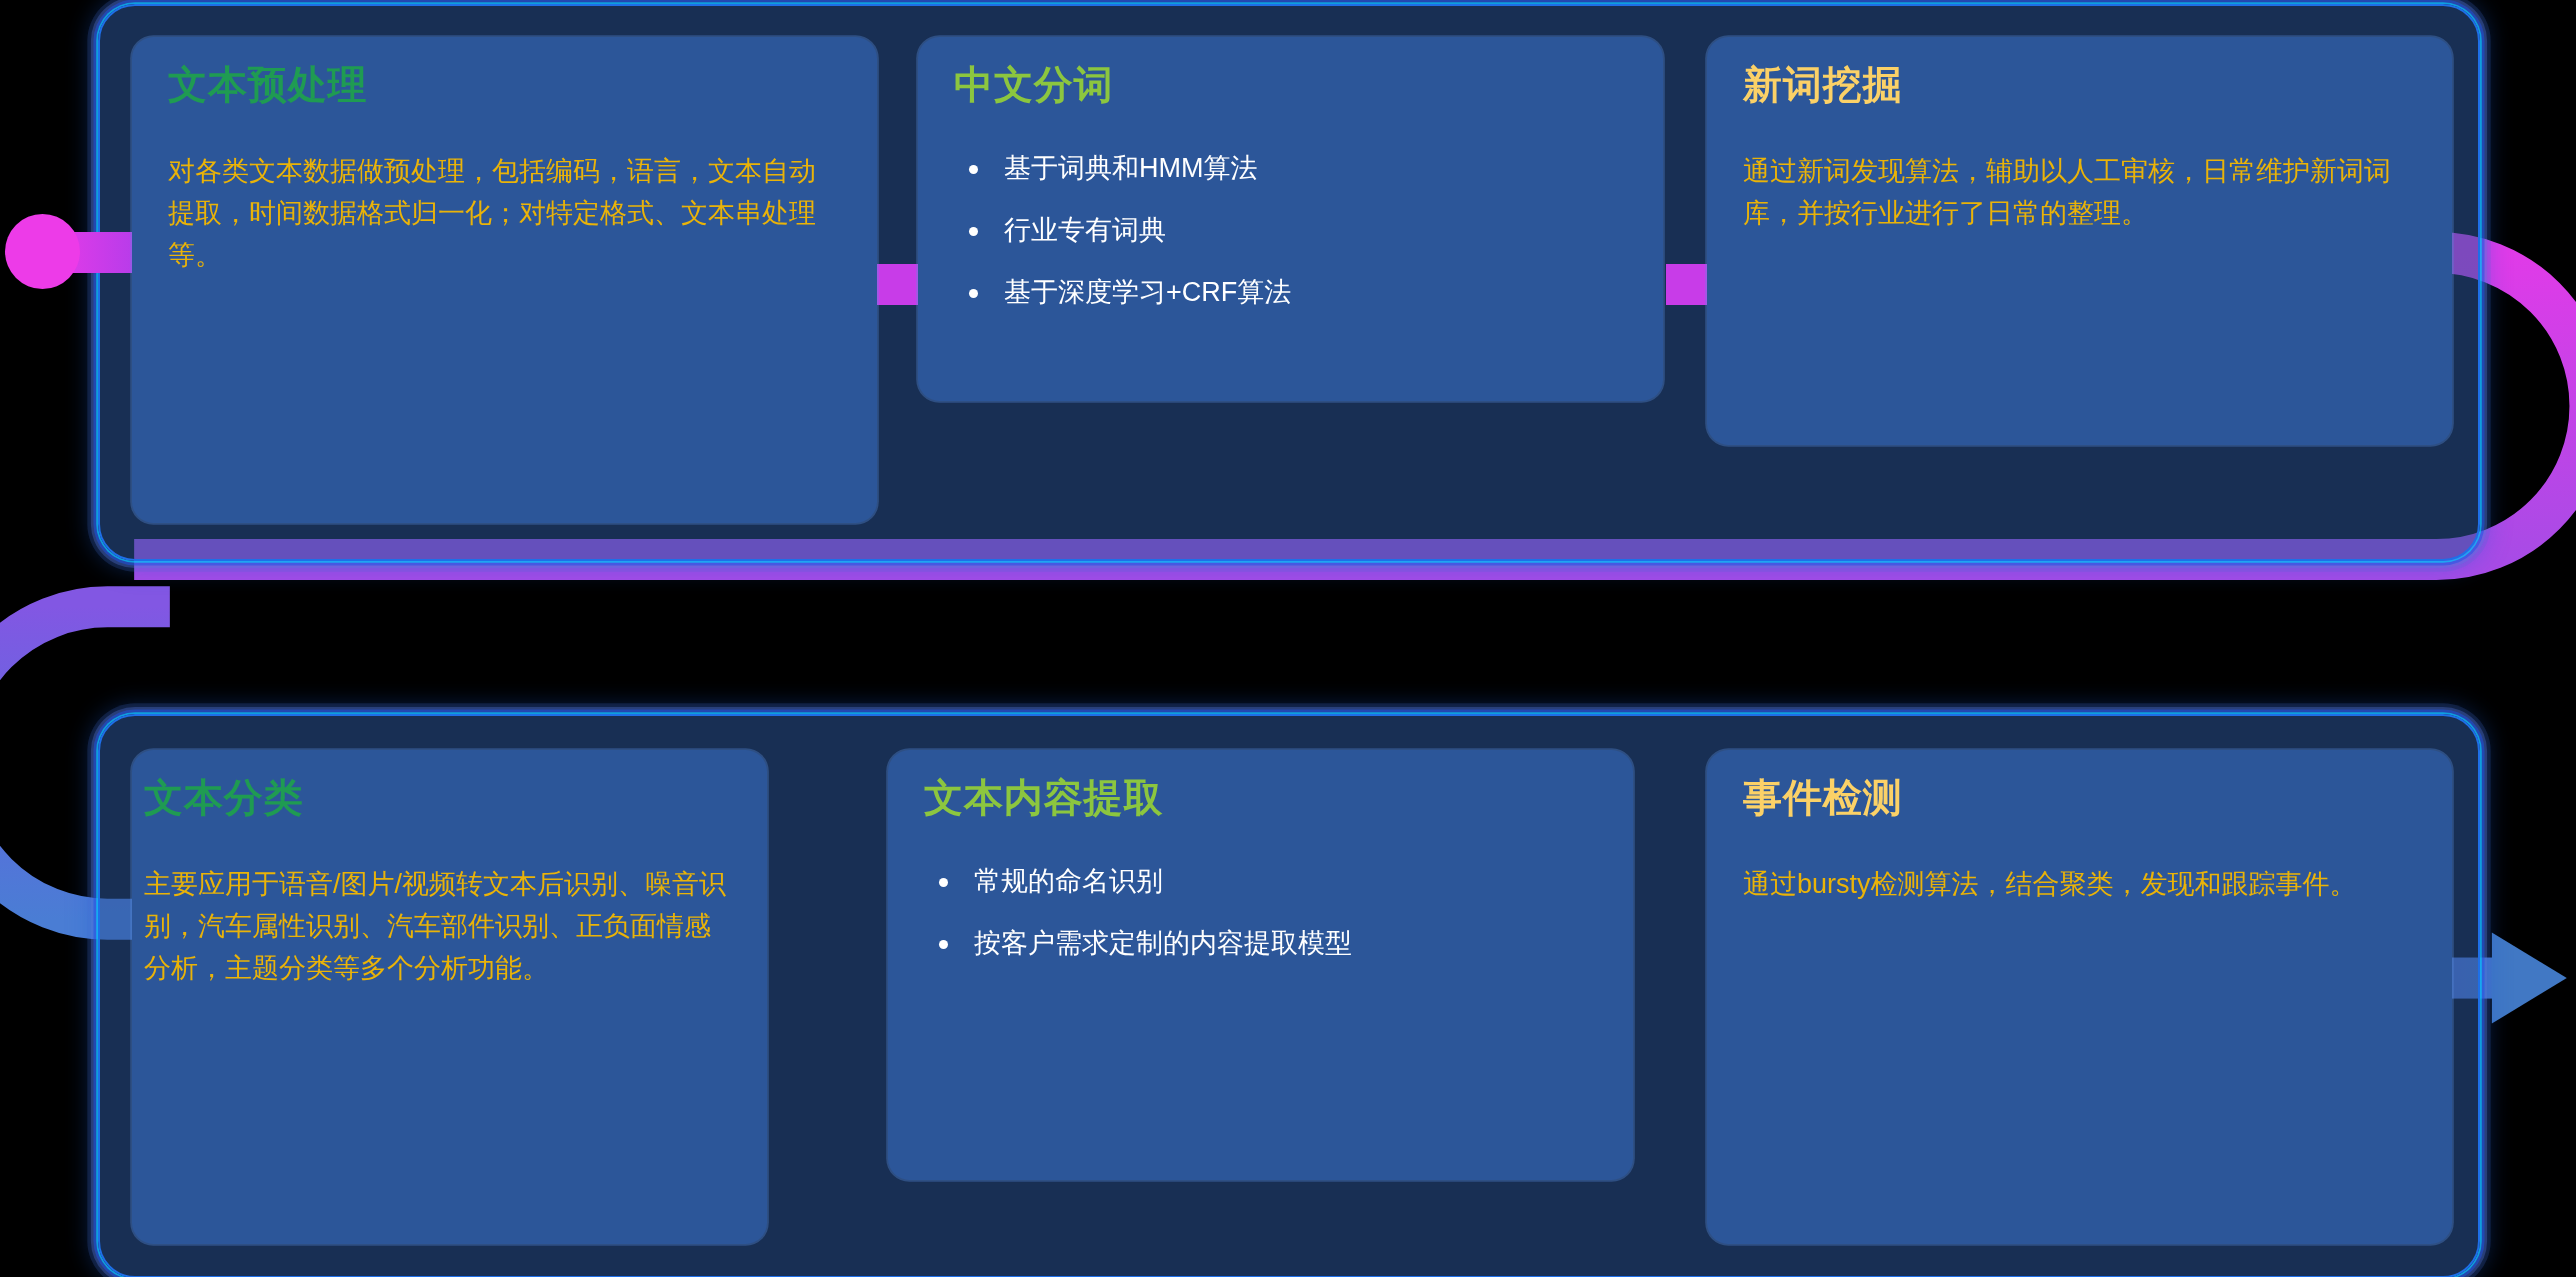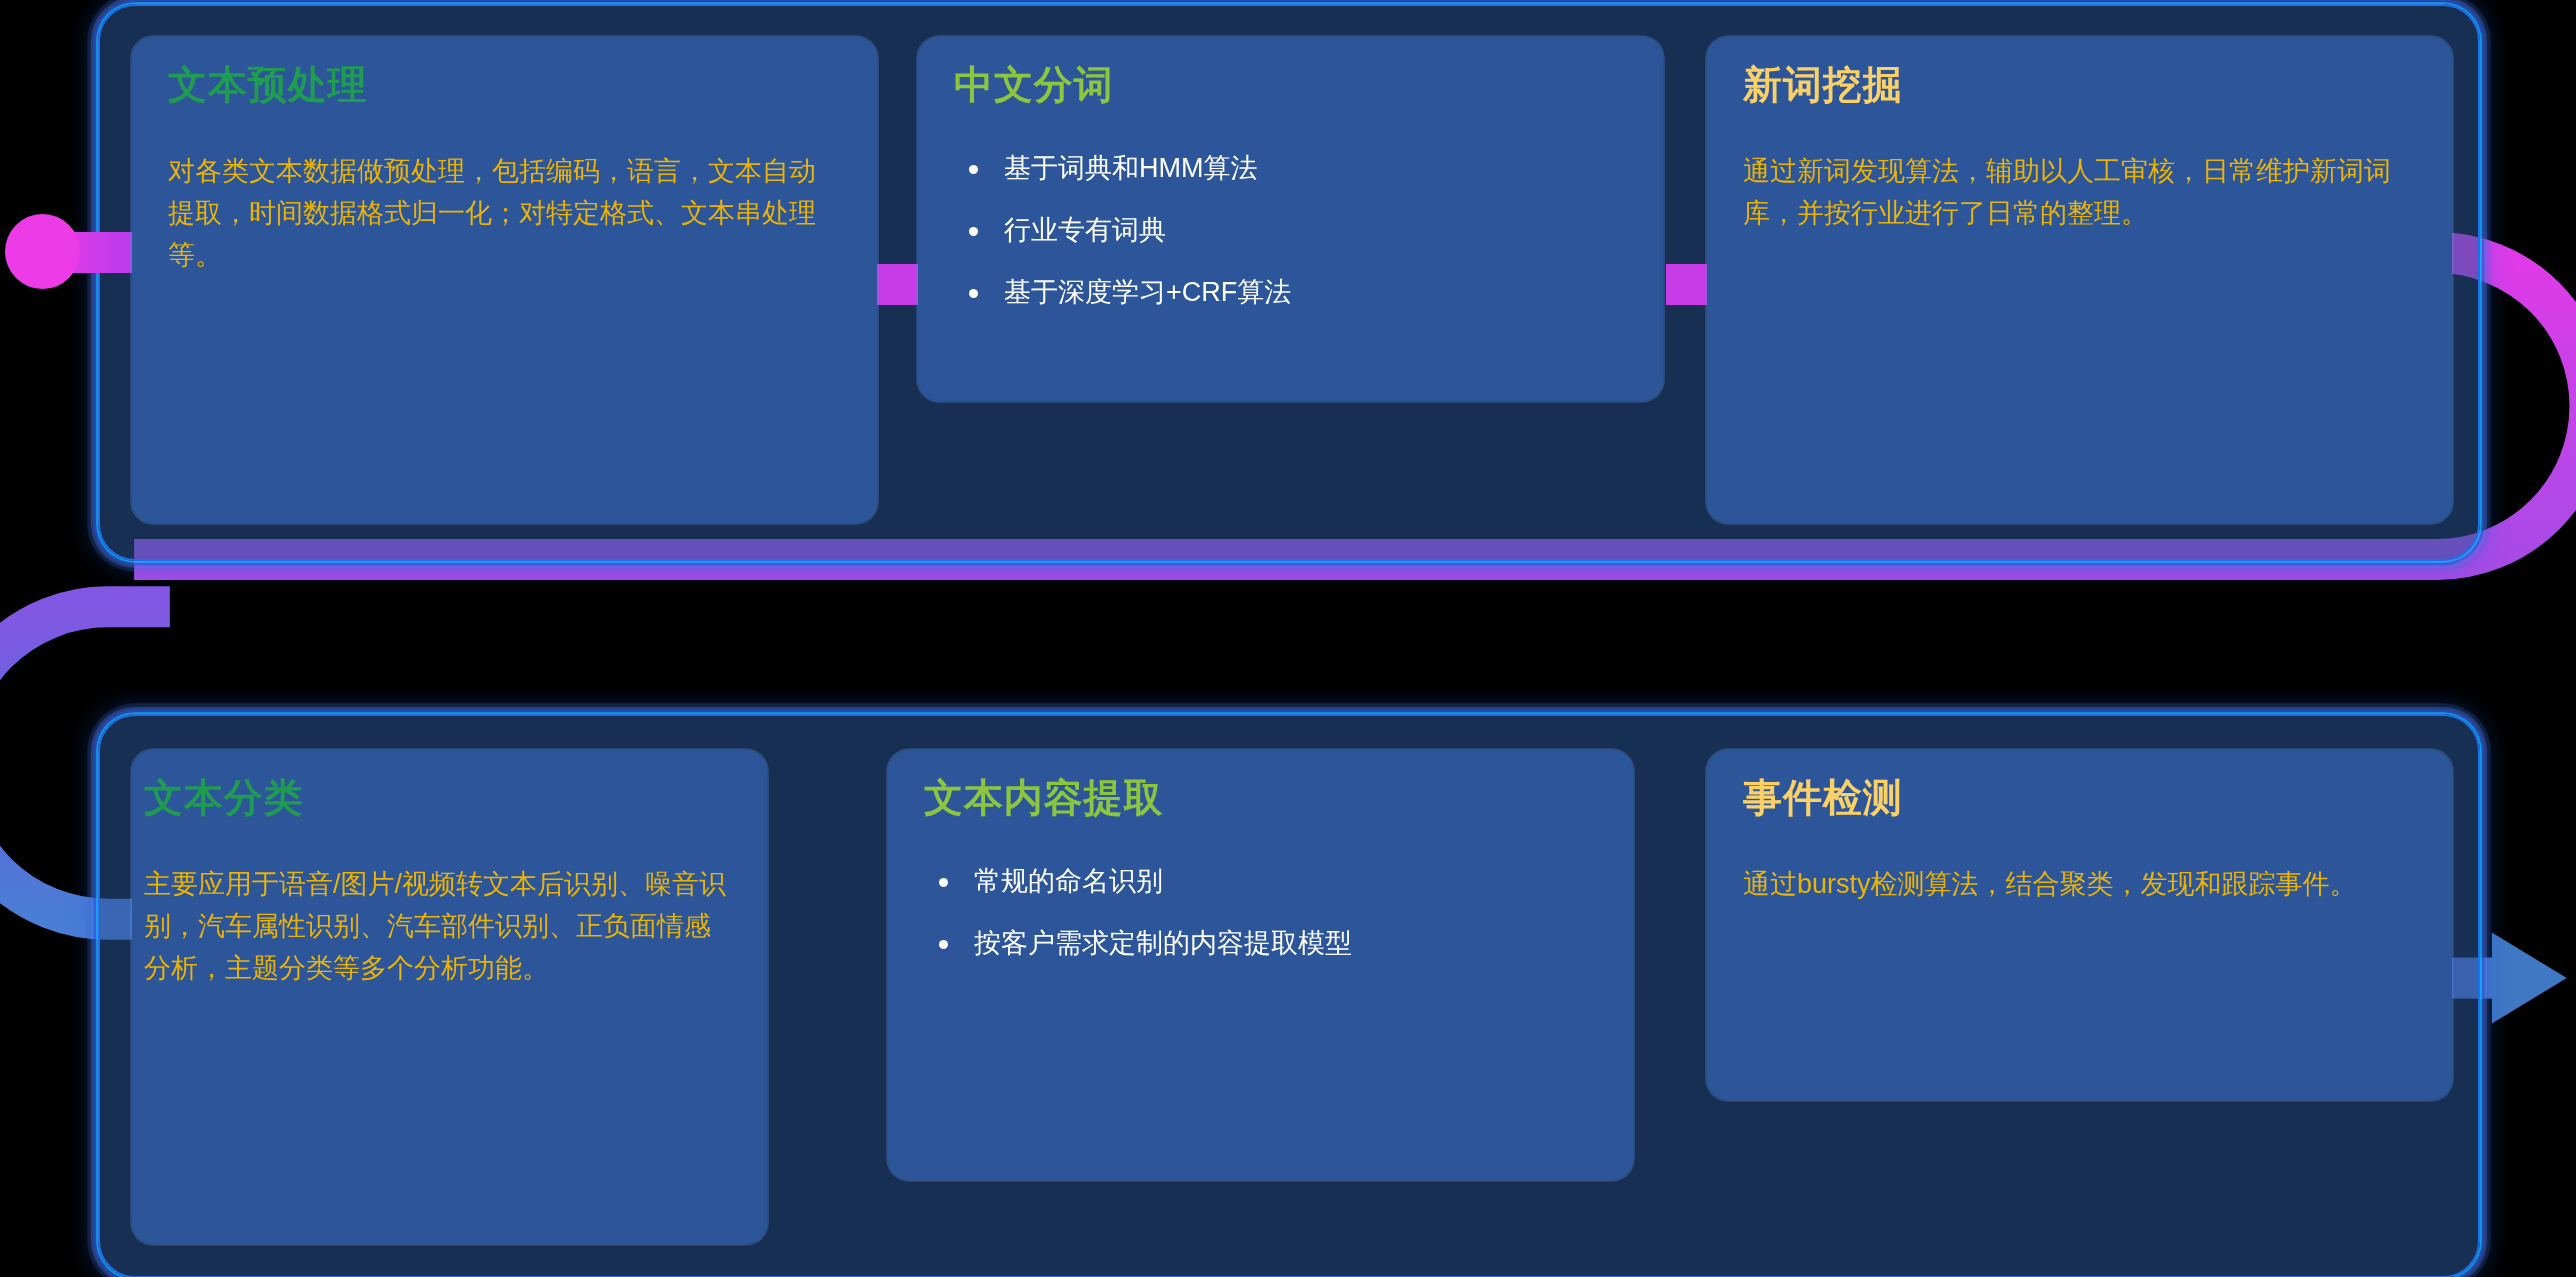--- a/index.html
+++ b/index.html
@@ -165,35 +165,35 @@
 
 <div class="card" id="card-t2" style="left:918px; top:37px; width:745px; height:364px;">
   <h2 class="card-title" style="color: rgb(140, 198, 63);">中文分词</h2>
   <ul class="bullets">
     <li>基于词典和HMM算法</li>
     <li>行业专有词典</li>
     <li>基于深度学习+CRF算法</li>
   </ul>
 </div>
 
-<div class="card" id="card-t3" style="left:1707px; top:37px; width:745px; height:486px;">
+<div class="card" id="card-t3" style="left:1707px; top:37px; width:745px; height:408px;">
   <h2 class="card-title" style="color: rgb(251, 209, 103);">新词挖掘</h2>
   <p class="card-body">通过新词发现算法，辅助以人工审核，日常维护新词词库，并按行业进行了日常的整理。</p>
 </div>
 
 <div class="card" id="card-b1" style="left:132px; top:750px; width:635px; height:494px;padding-left:12px;">
   <h2 class="card-title" style="color: rgb(31, 155, 82);">文本分类</h2>
   <p class="card-body">主要应用于语音/图片/视频转文本后识别、噪音识别，汽车属性识别、汽车部件识别、正负面情感分析，主题分类等多个分析功能。</p>
 </div>
 
 <div class="card" id="card-b2" style="left:888px; top:750px; width:745px; height:430px;">
   <h2 class="card-title" style="color: rgb(140, 198, 63);">文本内容提取</h2>
   <ul class="bullets">
     <li>常规的命名识别</li>
     <li>按客户需求定制的内容提取模型</li>
   </ul>
 </div>
 
-<div class="card" id="card-b3" style="left:1707px; top:750px; width:745px; height:350px;">
+<div class="card" id="card-b3" style="left:1707px; top:750px; width:745px; height:494px;">
   <h2 class="card-title" style="color: rgb(251, 209, 103);">事件检测</h2>
   <p class="card-body">通过bursty检测算法，结合聚类，发现和跟踪事件。</p>
 </div>
 
 
 </body></html>

